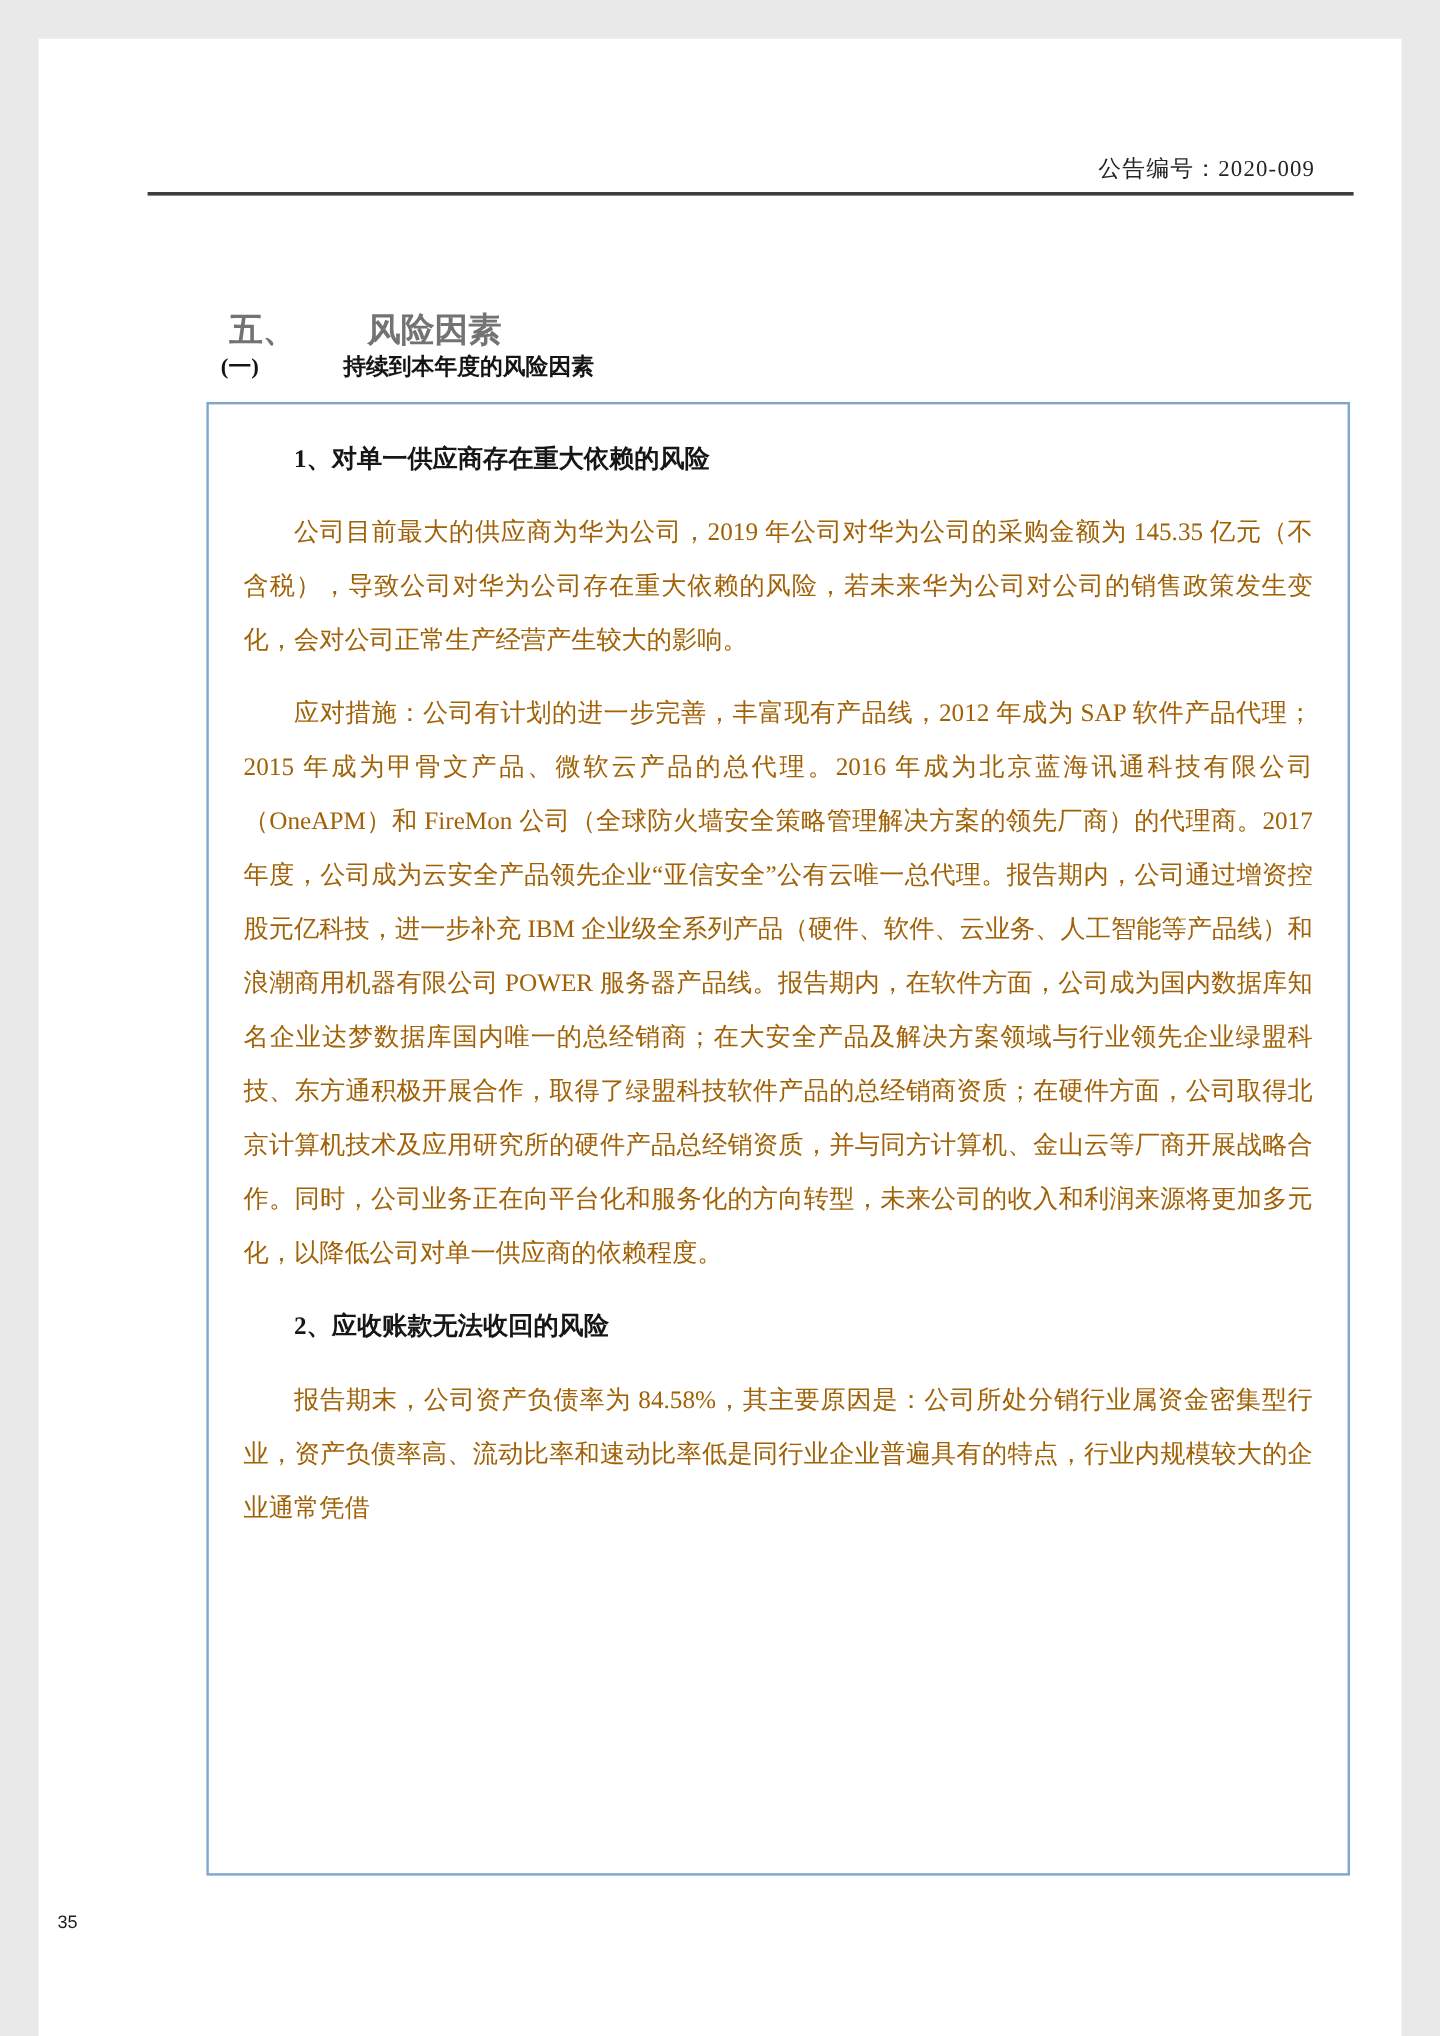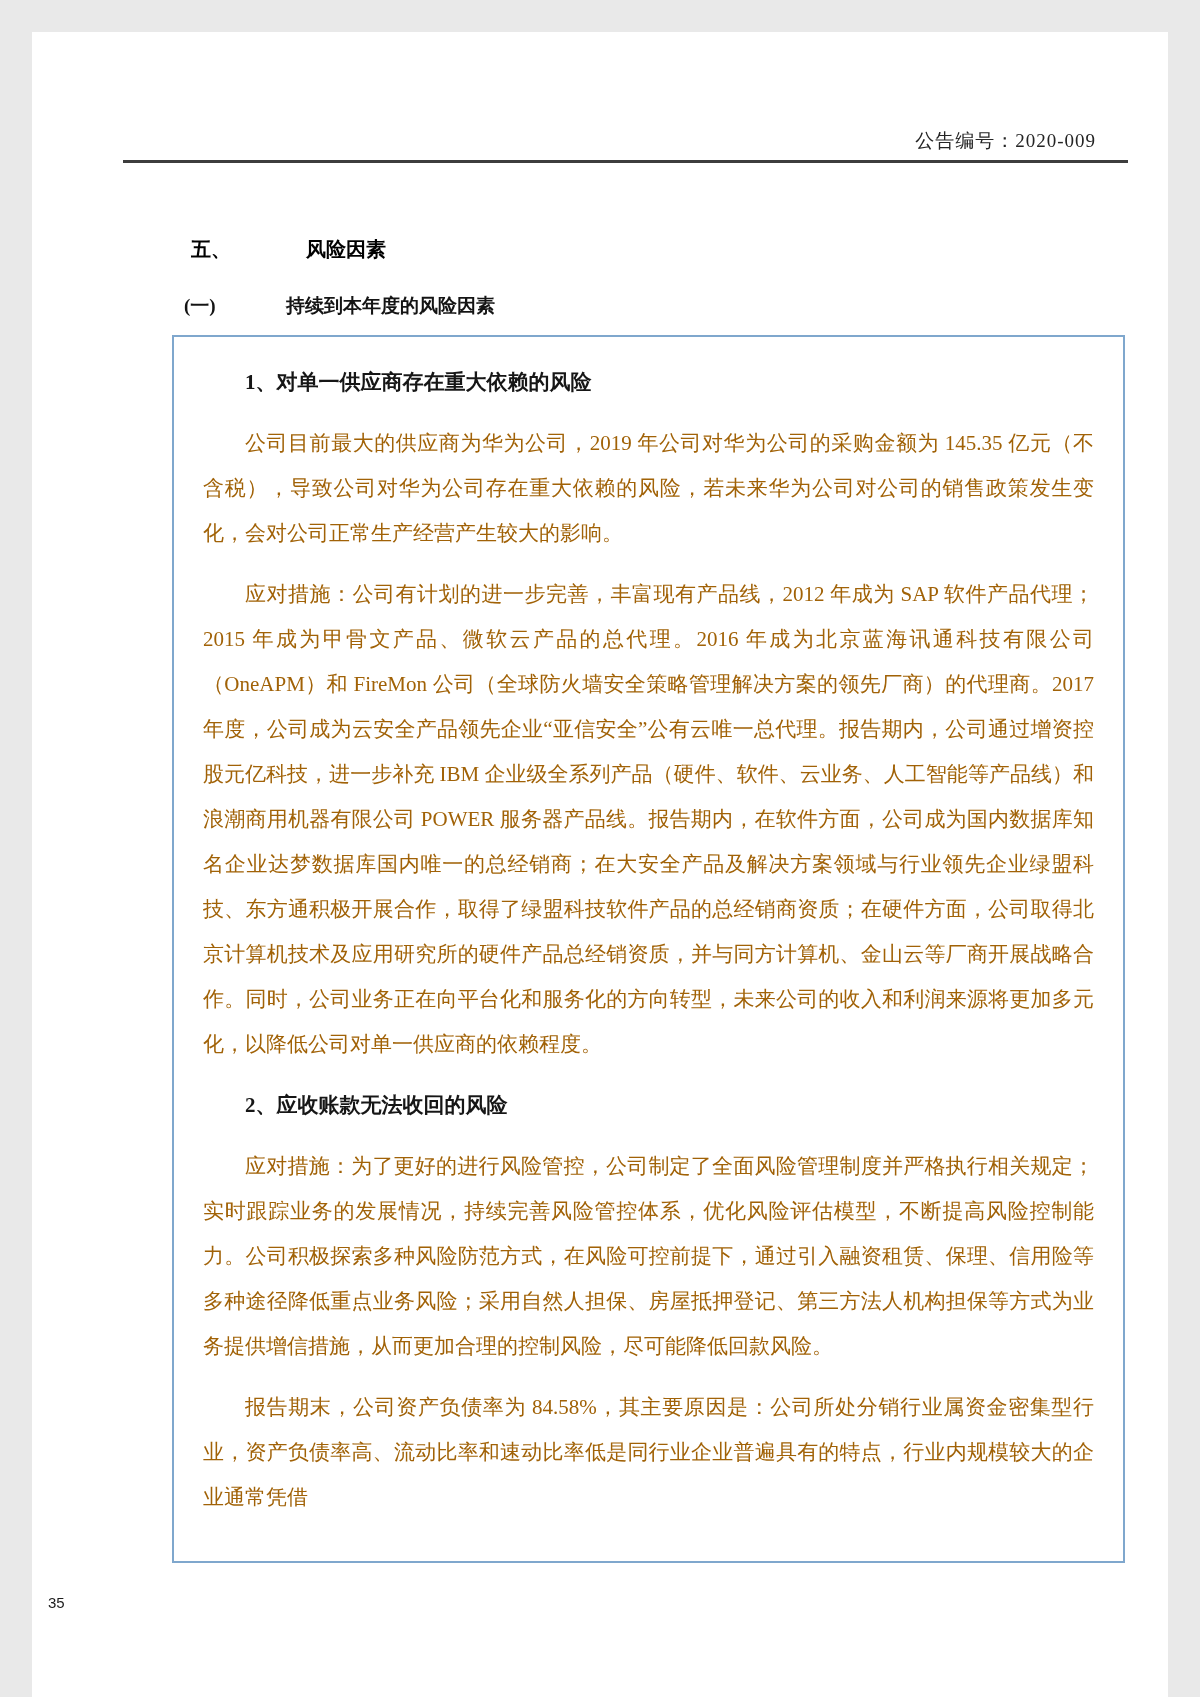--- a/index.html
+++ b/index.html
@@ -26,25 +26,25 @@
   .header-rule {
     position: absolute;
     top: 112px;
     left: 75px;
     width: 1005px;
     height: 3px;
     background: #3d3d3d;
   }
   .section-heading {
     position: absolute;
-    top: 172px;
+    top: 192px;
     left: 127px;
-    font-size: 20px;
+    font-size: 28px;
     font-weight: bold;
-    color: #000000;
+    color: #737373;
     white-space: nowrap;
   }
   .section-heading .num { display: inline-block; width: 83px; }
   .subsection-heading {
     position: absolute;
     top: 229px;
     left: 120px;
     font-size: 19px;
     font-weight: bold;
     color: #141414;
@@ -101,19 +101,18 @@
 
   <div class="subsection-heading">
     <span class="num">(一)</span><span>持续到本年度的风险因素</span>
   </div>
 
   <div class="risk-box" id="risk-box" style="border-color: rgb(127, 167, 205);">
       <div class="risk-heading">1、对单一供应商存在重大依赖的风险</div>
       <p class="risk-paragraph">公司目前最大的供应商为华为公司，2019 年公司对华为公司的采购金额为 145.35 亿元（不含税），导致公司对华为公司存在重大依赖的风险，若未来华为公司对公司的销售政策发生变化，会对公司正常生产经营产生较大的影响。</p>
       <p class="risk-paragraph">应对措施：公司有计划的进一步完善，丰富现有产品线，2012 年成为 SAP 软件产品代理；2015 年成为甲骨文产品、微软云产品的总代理。2016 年成为北京蓝海讯通科技有限公司（OneAPM）和 FireMon 公司（全球防火墙安全策略管理解决方案的领先厂商）的代理商。2017 年度，公司成为云安全产品领先企业“亚信安全”公有云唯一总代理。报告期内，公司通过增资控股元亿科技，进一步补充 IBM 企业级全系列产品（硬件、软件、云业务、人工智能等产品线）和浪潮商用机器有限公司 POWER 服务器产品线。报告期内，在软件方面，公司成为国内数据库知名企业达梦数据库国内唯一的总经销商；在大安全产品及解决方案领域与行业领先企业绿盟科技、东方通积极开展合作，取得了绿盟科技软件产品的总经销商资质；在硬件方面，公司取得北京计算机技术及应用研究所的硬件产品总经销资质，并与同方计算机、金山云等厂商开展战略合作。同时，公司业务正在向平台化和服务化的方向转型，未来公司的收入和利润来源将更加多元化，以降低公司对单一供应商的依赖程度。</p>
       <div class="risk-heading">2、应收账款无法收回的风险</div>
-      <p class="risk-paragraph">应对措施：为了更好的进行风险管控，公司制定了全面风险管理制度并严格执行相关规定；实时跟踪业务的发展情况，持续完善风险管控体系，优化风险评估模型，不断提高风险控制能力。公司积极探索多种风险防范方式，在风险可控前提下，通过引入融资租赁、保理、信用险等多种途径降低重点业务风险；采用自然人担保、房屋抵押登记、第三方法人机构担保等方式为业务提供增信措施，从而更加合理的控制风险，尽可能降低回款风险。</p>
       <p class="risk-paragraph">报告期末，公司资产负债率为 84.58%，其主要原因是：公司所处分销行业属资金密集型行业，资产负债率高、流动比率和速动比率低是同行业企业普遍具有的特点，行业内规模较大的企业通常凭借</p>
     </div>
 
   <div class="page-number">35</div>
 
 </div>
 
 </body></html>

